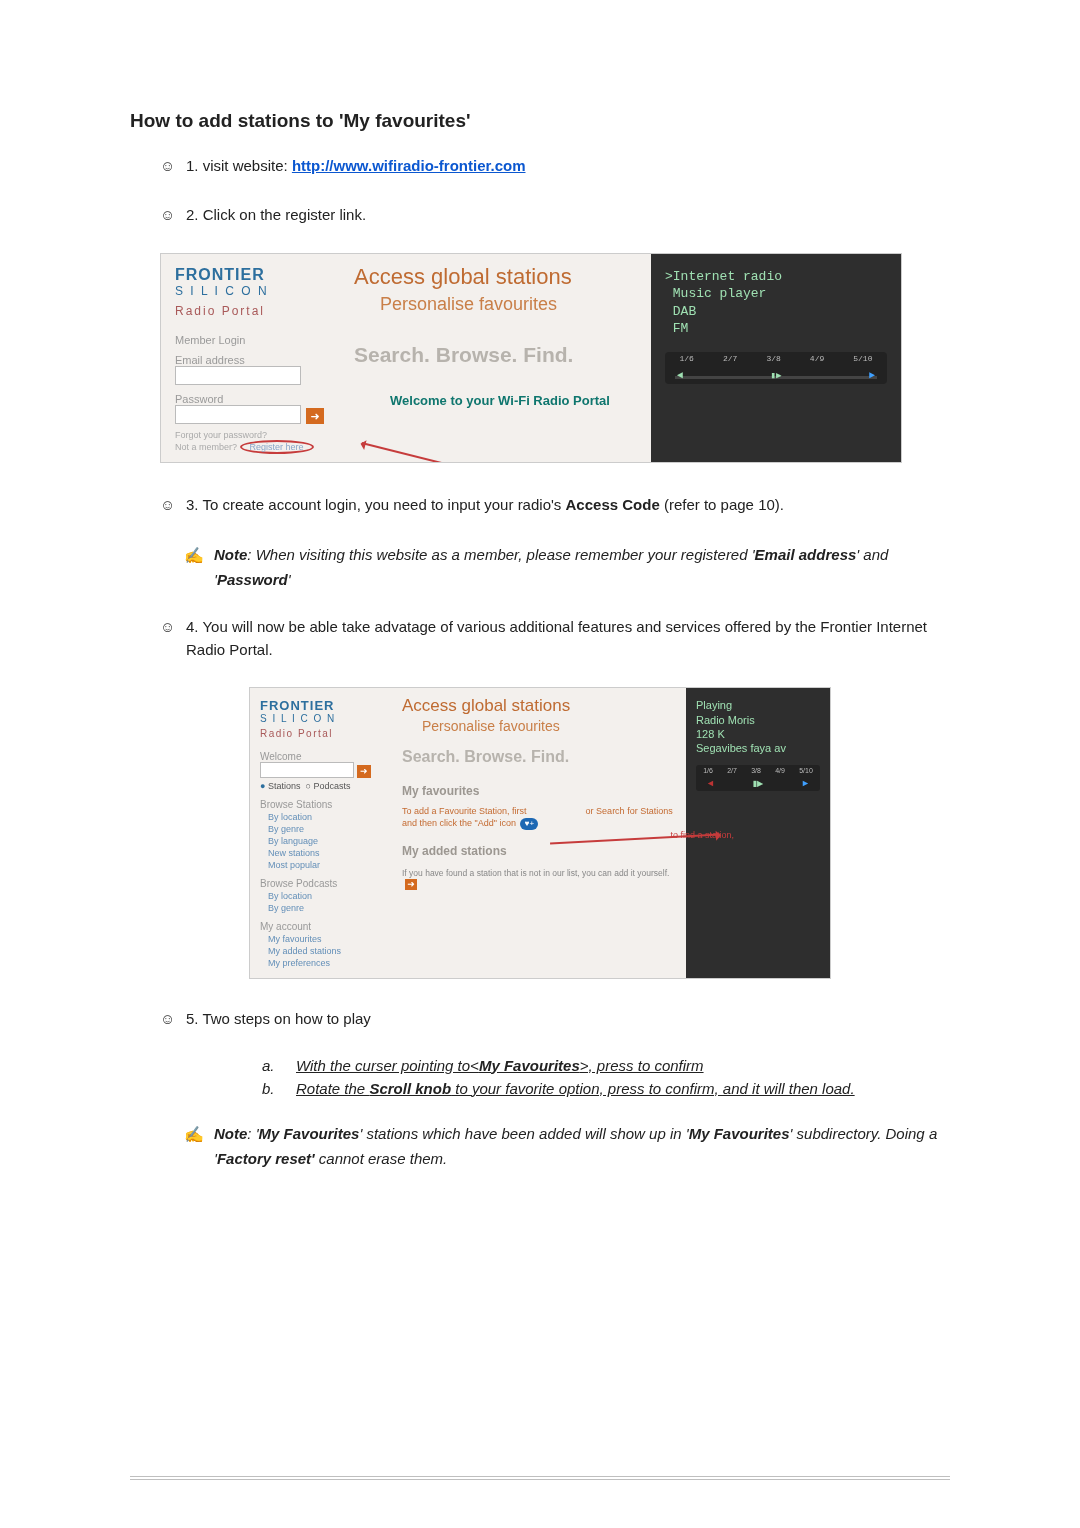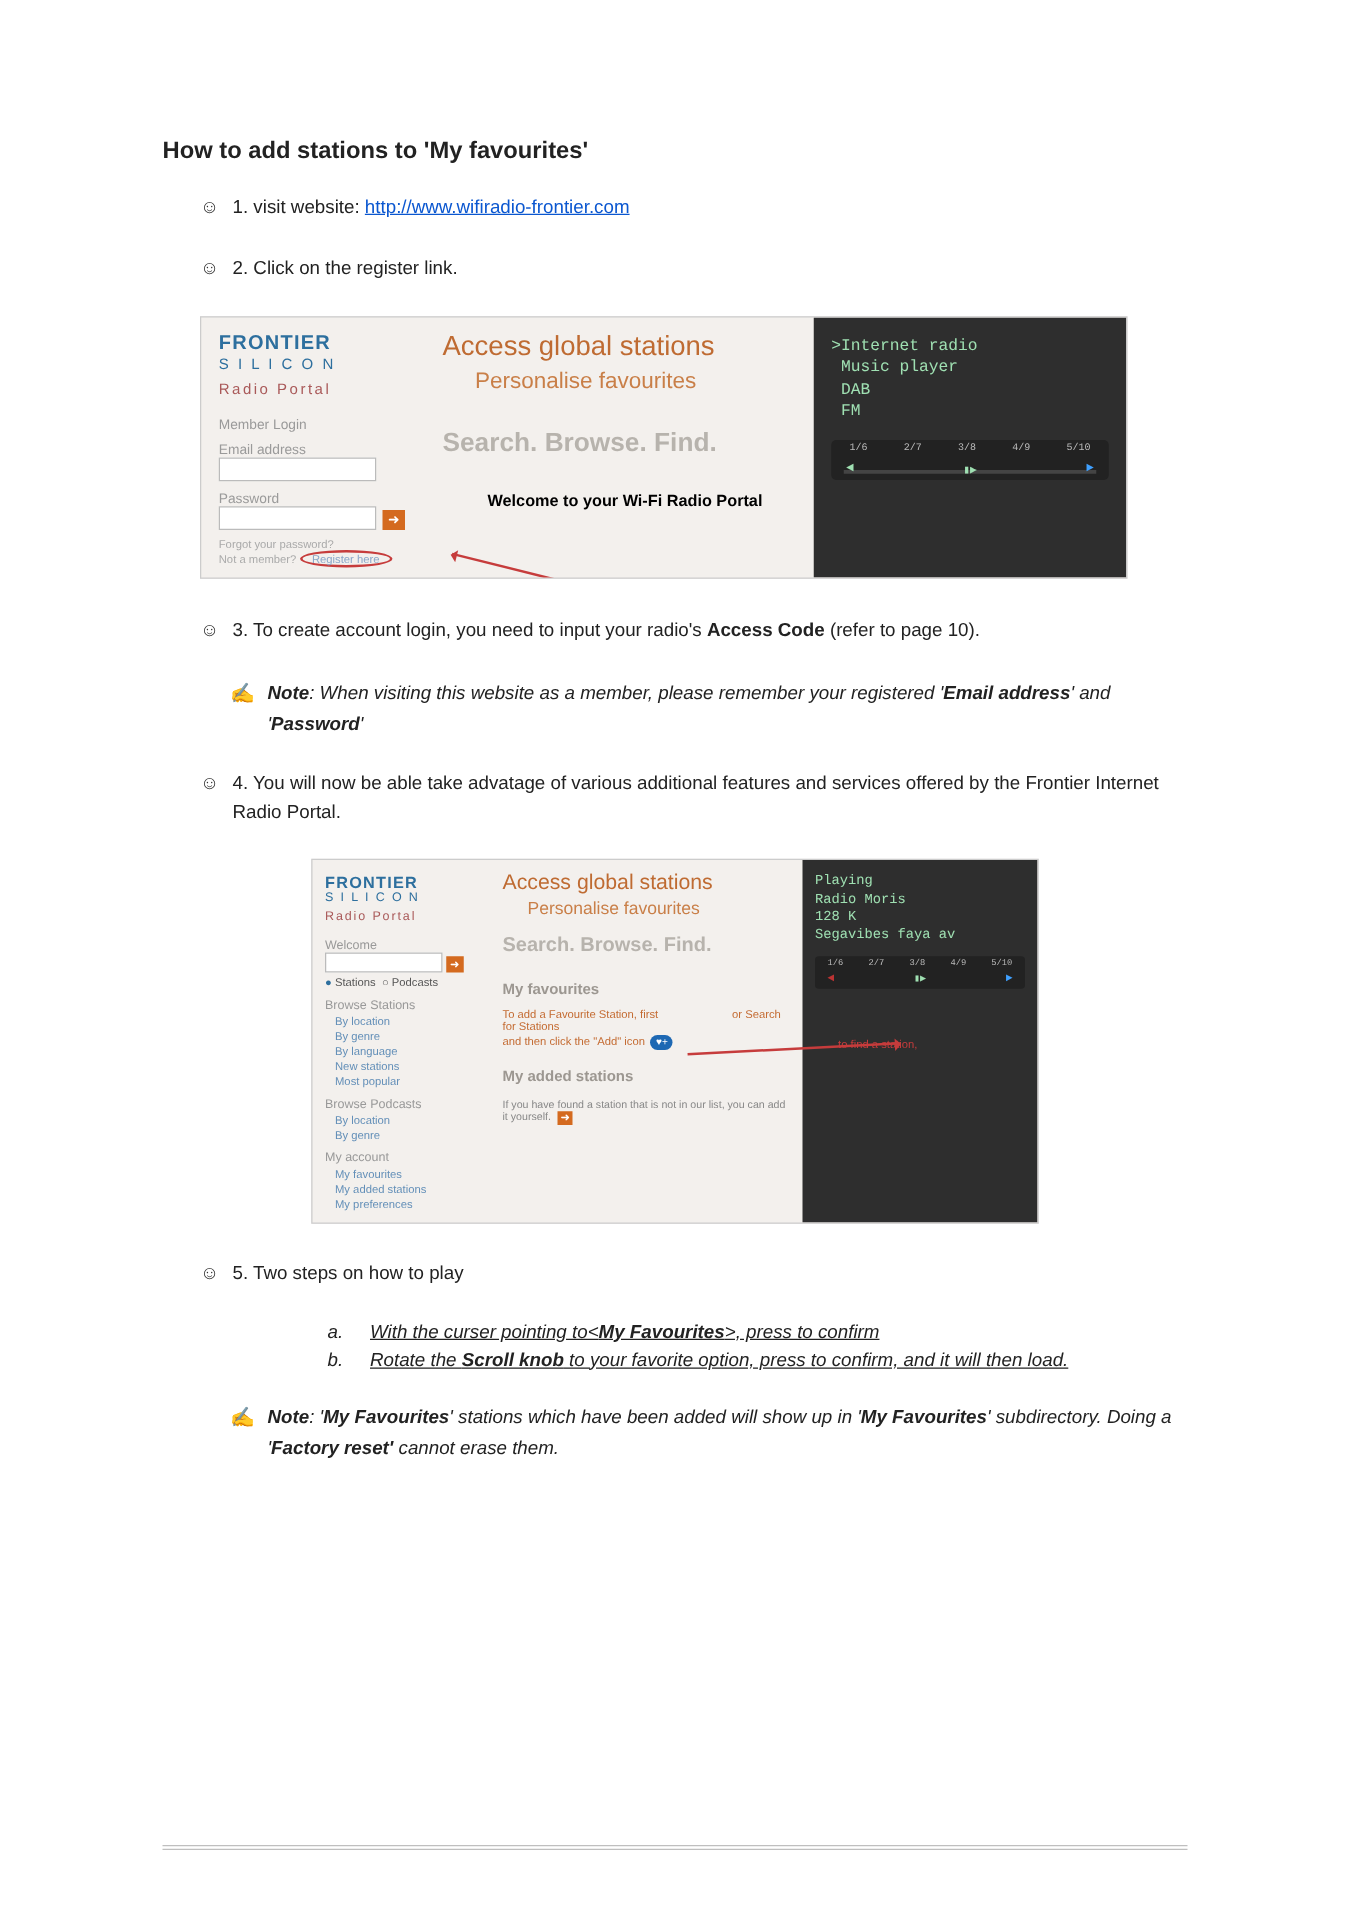--- a/index.html
+++ b/index.html
@@ -26,21 +26,21 @@
     font-size: 15px;
     line-height: 1.55;
   }
   .row .smiley {
     width: 26px;
     flex: 0 0 26px;
     font-size: 15px;
     color: #333;
   }
   .row .body { flex: 1; }
-  .body a { color: #0b57d0; text-decoration: underline; }
+  .body a { color: #0b57d0; text-decoration: underline; font-weight: bold; }
   .body .bold { font-weight: bold; }
 
   .note-row {
     display: flex;
     align-items: flex-start;
     margin: 8px 0 22px 54px;
     font-size: 15px;
     font-style: italic;
     line-height: 1.7;
   }
@@ -152,21 +152,21 @@
     margin-left: 26px;
     margin-top: 4px;
   }
   .shot .mid .h3 {
     color: #b7b3ad;
     font-size: 21px;
     font-weight: bold;
     margin-top: 28px;
   }
   .shot .mid .welcome {
-    color: #000000;
+    color: #0f766e;
     font-size: 13px;
     font-weight: bold;
     margin-top: 26px;
     margin-left: 36px;
   }
   .shot .mid .arrow-callout {
     position: absolute;
     left: 200px;
     bottom: 16px;
     height: 2px;
@@ -280,24 +280,24 @@
   }
   .shot2 .mid2c .red-callout::after {
     content:''; position:absolute; right:-6px; top:-5px;
     border:5px solid transparent; border-left-color:#c63c3c;
   }
   .shot2 .mid2c .find-txt {
     position:absolute; right:96px; top:142px;
     color:#c63c3c; font-size:9px;
   }
   .shot2 .dev2 {
-    width: 188px;
+    width: 144px;
     background:#2e2e2e;
     color:#9fe0b2;
-    font-family:Liberation Mono, monospace;
+    font-family:Liberation Sans, sans-serif;
     font-size:11px;
     padding:10px;
     box-sizing:border-box;
   }
   .shot2 .dev2 .dline { line-height:1.3; white-space:pre;}
   .shot2 .dev2 .dial2 {
     margin-top: 10px; height: 26px; background:#222; border-radius:3px; position:relative;
   }
   .shot2 .dev2 .dial2 .ticks2 {
     position:absolute; top:2px; left:0; right:0;

